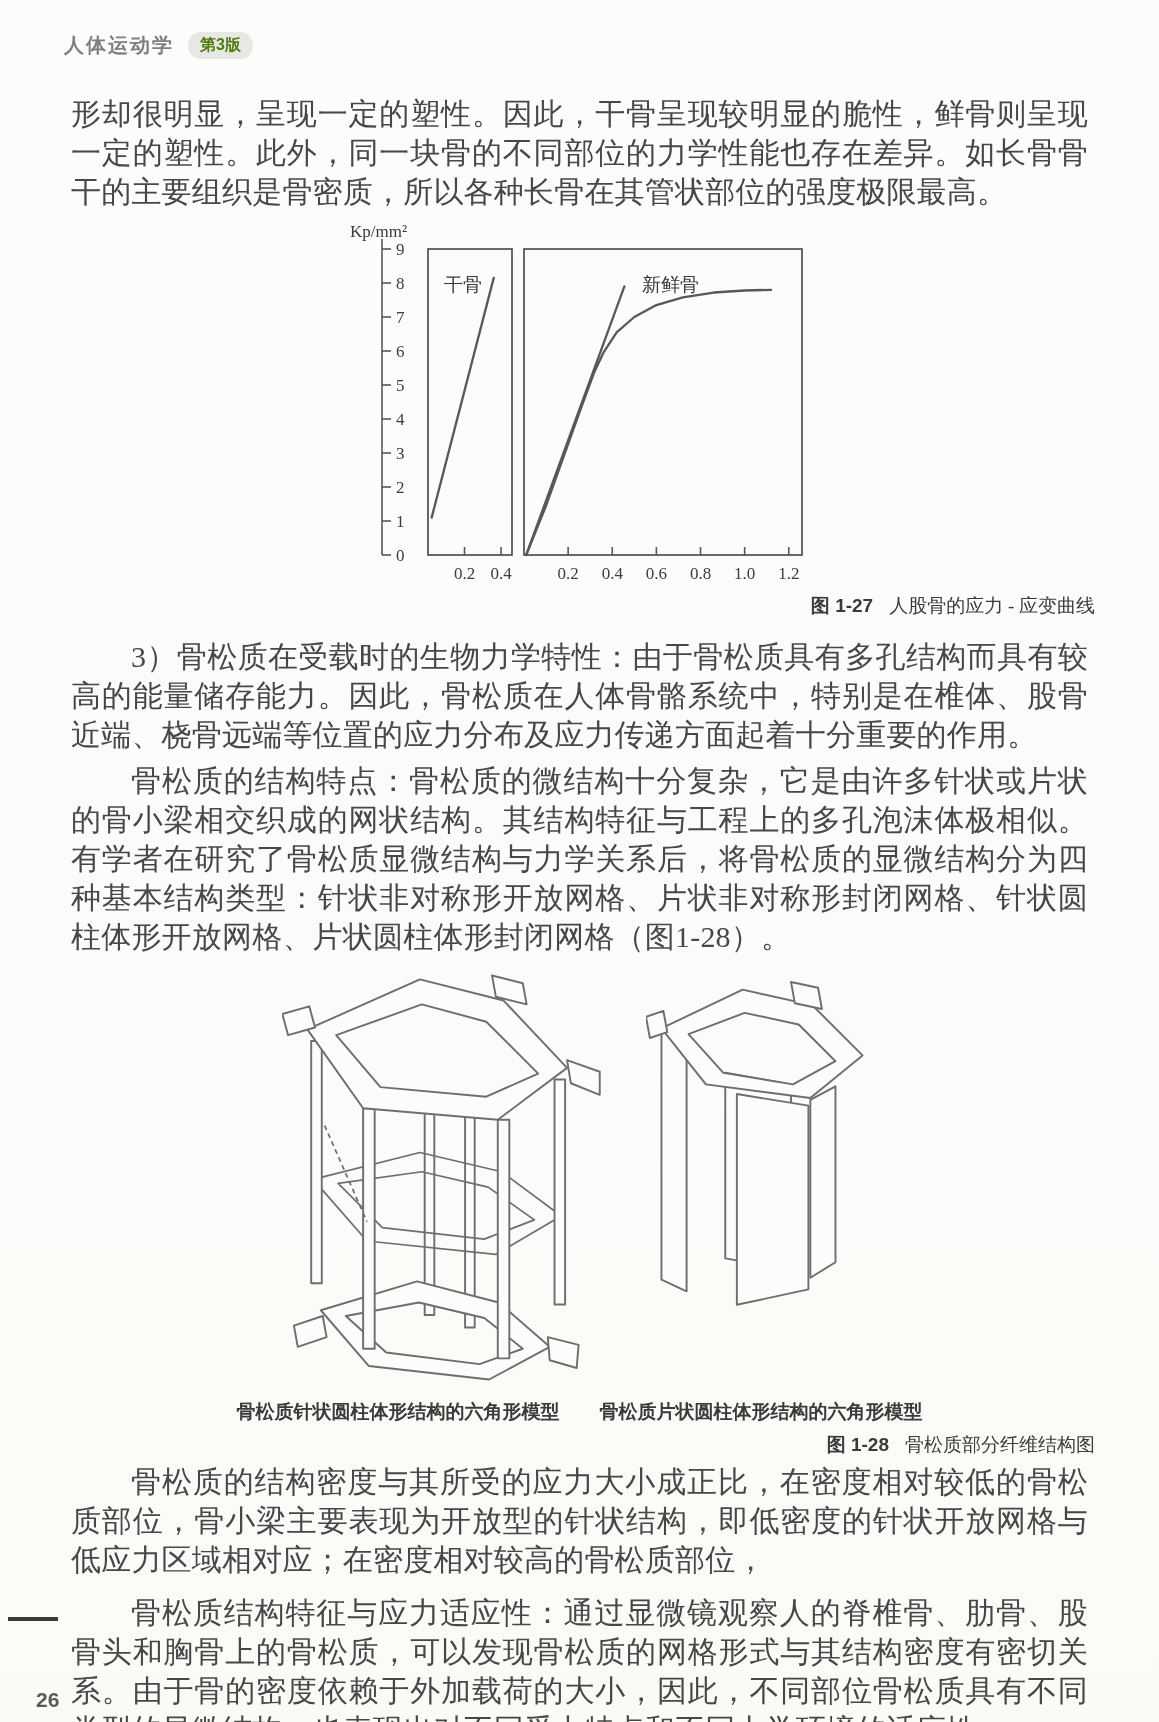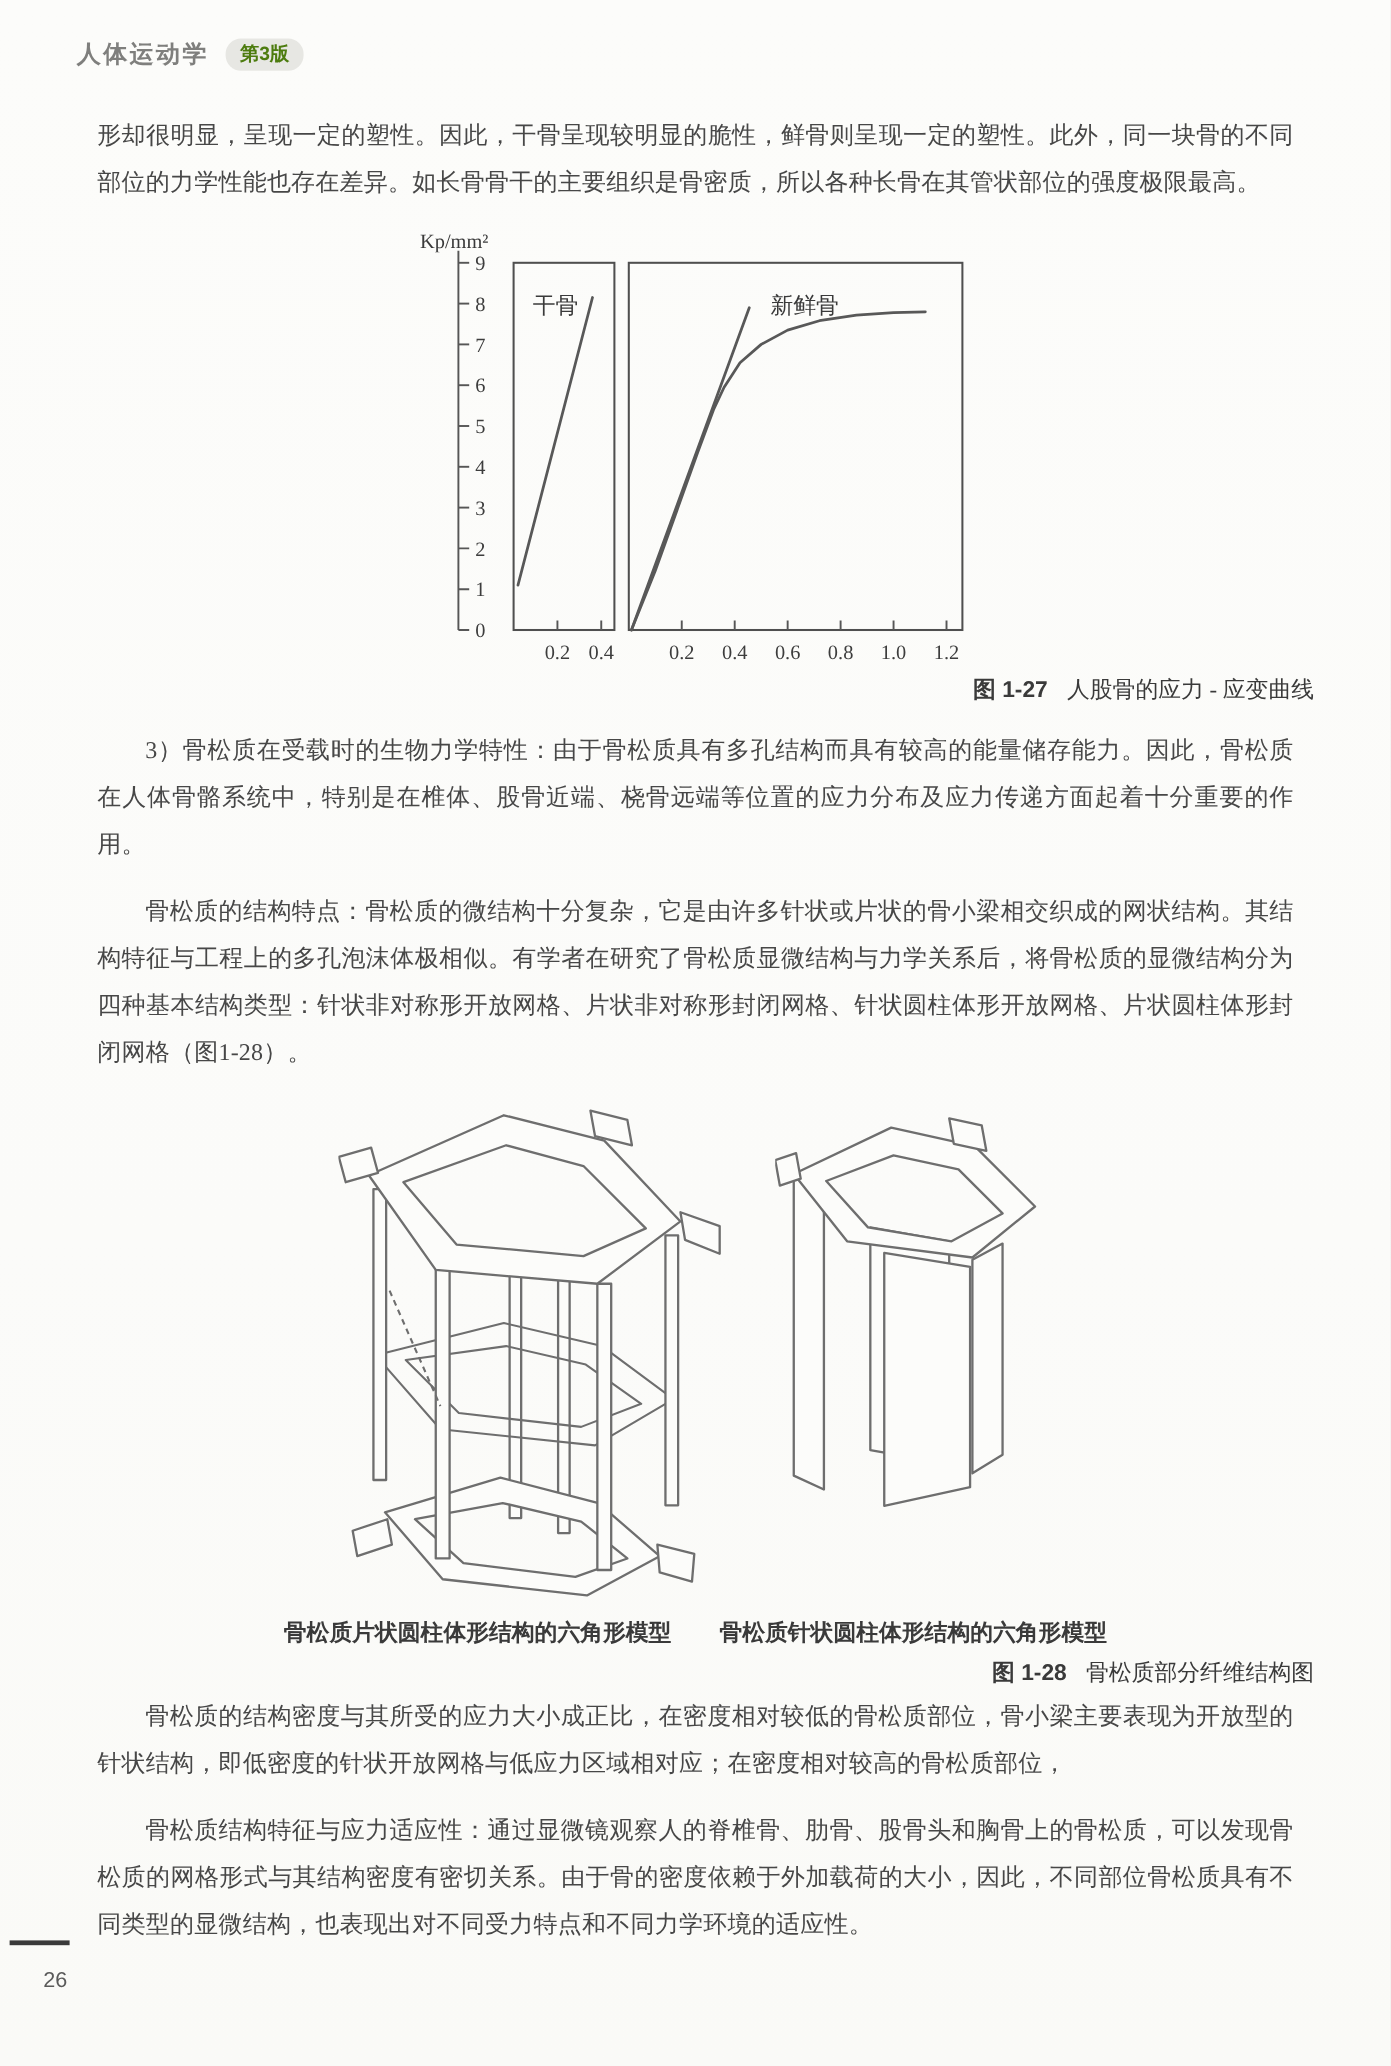--- a/index.html
+++ b/index.html
@@ -5,21 +5,21 @@
   html,body{margin:0;padding:0;background:#e9e9e7;}
   .page{
     position:relative;width:1159px;height:1722px;margin:0 auto;
     background:linear-gradient(180deg,#fcfcfa 0%,#fbfbf9 60%,#fafaf7 100%);
     font-family:"Liberation Serif","DejaVu Serif",serif;color:#444;overflow:hidden;
   }
   .content{padding:30px 64px 0 64px;}
   .page-header{display:flex;align-items:center;gap:14px;height:30px;}
   .book-title{font-family:"Liberation Sans","DejaVu Sans",sans-serif;font-weight:bold;font-size:20px;color:#7f7f7d;letter-spacing:2px;}
   .edition-badge{font-family:"Liberation Sans","DejaVu Sans",sans-serif;font-weight:bold;font-size:16px;color:#4d7c0f;background:#e7e7e3;border-radius:13px;padding:3px 12px;}
-  p.body{margin:17px;font-size:20px;line-height:39px;text-align:justify;color:#474747;letter-spacing:.2px;}
+  p.body{margin:7px;font-size:30px;line-height:39px;text-align:justify;color:#474747;letter-spacing:.2px;}
   p.indent{text-indent:2em;}
   #p1{margin-top:34px;}
   #p2{margin-top:16px;}
   #p3{margin-top:2px;}
   #p4{margin-top:14px;}
   #p5{margin-top:2px;}
   figure{margin:0;}
   .chart-figure{margin-top:8px;}
   #stress-chart{display:block;margin:0 auto;}
   .ax{stroke:#565656;stroke-width:1.6;}
@@ -33,21 +33,21 @@
   .fig-caption b{font-family:"Liberation Sans","DejaVu Sans",sans-serif;font-weight:bold;}
   .fig-caption span{padding-left:16px;}
   .models-figure{margin-top:8px;}
   .models-row{display:flex;justify-content:center;align-items:flex-start;gap:44px;}
   .model-right-wrap{margin-top:16px;}
   .wire{fill:#fcfcfa;stroke:#6e6e6e;stroke-width:2;stroke-linejoin:round;}
   .wire-thin{fill:none;stroke:#6e6e6e;stroke-width:1.8;stroke-linejoin:round;}
   .model-captions{display:flex;justify-content:center;gap:40px;margin-top:6px;
     font-family:"Liberation Sans","DejaVu Sans",sans-serif;font-weight:bold;font-size:19px;color:#3a3a3a;line-height:28px;}
   .footer-rule{position:absolute;left:8px;top:1617px;width:50px;height:4px;background:#3a3a3a;}
-  .page-number{position:absolute;left:36px;top:1640px;font-family:"Liberation Sans","DejaVu Sans",sans-serif;font-weight:normal;font-size:18px;color:#5a5a5a;}
+  .page-number{position:absolute;left:36px;top:1688px;font-family:"Liberation Sans","DejaVu Sans",sans-serif;font-weight:bold;font-size:21px;color:#5a5a5a;}
 </style>
 </head>
 <body>
 
 <div class="page">
   <div class="content">
 
     <header class="page-header">
       <span class="book-title">人体运动学</span>
       <span class="edition-badge">第3版</span>
@@ -140,22 +140,22 @@
             <polygon class="wire" points="170,124 196,110 196,292 170,308"></polygon>
             <polygon class="wire" points="94,118 168,130 168,320 94,336"></polygon>
             <path class="wire" fill-rule="evenodd" d="M100,10 L172,26 L224,78 L170,122 L62,108 L16,50 Z M102,34 L158,46 L196,84 L152,108 L80,96 L44,56 Z"></path>
             <polygon class="wire" points="150,2 178,8 182,30 154,24"></polygon>
             <polygon class="wire" points="0,38 18,32 22,54 4,60"></polygon>
           </svg>
         </div>
       </div>
 
       <div class="model-captions">
+        <span>骨松质针状圆柱体形结构的六角形模型</span>
         <span>骨松质片状圆柱体形结构的六角形模型</span>
-        <span>骨松质针状圆柱体形结构的六角形模型</span>
       </div>
 
       <figcaption class="fig-caption">
         <b>图 1-28</b><span>骨松质部分纤维结构图</span>
       </figcaption>
     </figure>
 
     <p class="body indent" id="p5">骨松质的结构密度与其所受的应力大小成正比，在密度相对较低的骨松质部位，骨小梁主要表现为开放型的针状结构，即低密度的针状开放网格与低应力区域相对应；在密度相对较高的骨松质部位，</p>
     <p class="body indent" id="p4">骨松质结构特征与应力适应性：通过显微镜观察人的脊椎骨、肋骨、股骨头和胸骨上的骨松质，可以发现骨松质的网格形式与其结构密度有密切关系。由于骨的密度依赖于外加载荷的大小，因此，不同部位骨松质具有不同类型的显微结构，也表现出对不同受力特点和不同力学环境的适应性。</p>
   </div>

